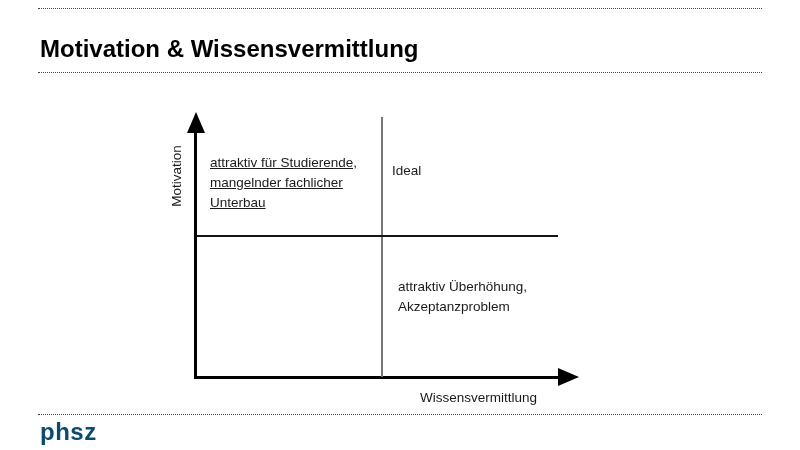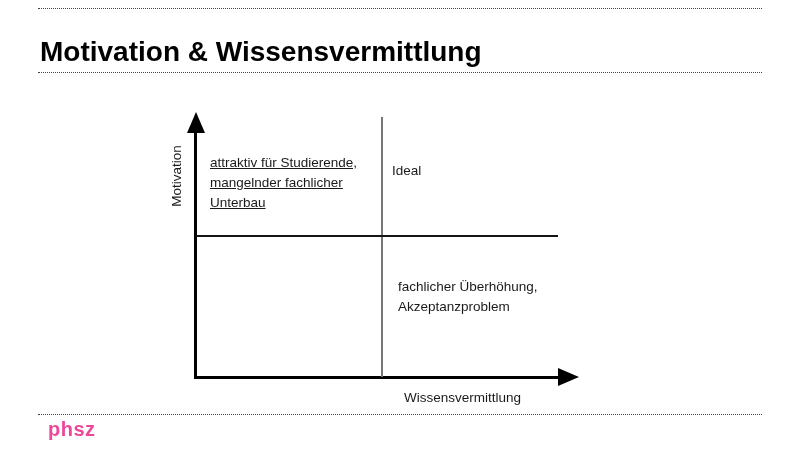--- a/index.html
+++ b/index.html
@@ -24,21 +24,21 @@
     border-top: 1px dotted #444;
   }
   .rule.top    { top: 8px; }
   .rule.header { top: 72px; }
   .rule.footer { top: 414px; }
 
   .slide-title {
     position: absolute;
     left: 40px;
     top: 19px;
-    font-size: 28px;
+    font-size: 24px;
     line-height: 28px;
     font-weight: bold;
     color: #000;
     white-space: nowrap;
   }
 
   
   .y-axis-line {
     position: absolute;
     left: 194px;
@@ -105,31 +105,31 @@
     left: 176px;
     top: 176px;
     font-size: 13.5px;
     color: var(--text, #1a1a1a);
     transform: translate(-50%, -50%) rotate(-90deg);
     white-space: nowrap;
   }
   .quad-top-left     { left: 210px; top: 153px; text-decoration: underline; }
   .quad-top-right    { left: 392px; top: 161px; }
   .quad-bottom-right { left: 398px; top: 277px; }
-  .x-axis-label      { left: 404px; top: 388px; white-space: nowrap; }
+  .x-axis-label      { left: 420px; top: 388px; white-space: nowrap; }
 
   
   .phsz-logo {
     position: absolute;
-    left: 48px;
+    left: 40px;
     top: 418px;
-    font-size: 20px;
+    font-size: 24px;
     font-weight: bold;
     letter-spacing: 0.5px;
-    color: #ec4899;
+    color: #0c4a6e;
   }
 </style>
 </head>
 <body>
 
 <div class="slide">
 
   <div class="rule top"></div>
 
   <h1 class="slide-title">Motivation &amp; Wissensvermittlung</h1>
@@ -146,21 +146,21 @@
     <div class="v-divider"></div>
     <div class="h-divider"></div>
 
     <div class="y-axis-label">Motivation</div>
     <div class="diagram-text x-axis-label">Wissensvermittlung</div>
 
     <div class="diagram-text quad-top-left">attraktiv für Studierende,
 mangelnder fachlicher
 Unterbau</div>
     <div class="diagram-text quad-top-right">Ideal</div>
-    <div class="diagram-text quad-bottom-right">fachlicher Überhöhung,
+    <div class="diagram-text quad-bottom-right">attraktiv Überhöhung,
 Akzeptanzproblem</div>
 
   </div>
 
   <div class="rule footer"></div>
 
   <div class="phsz-logo">phsz</div>
 
 </div>
 

